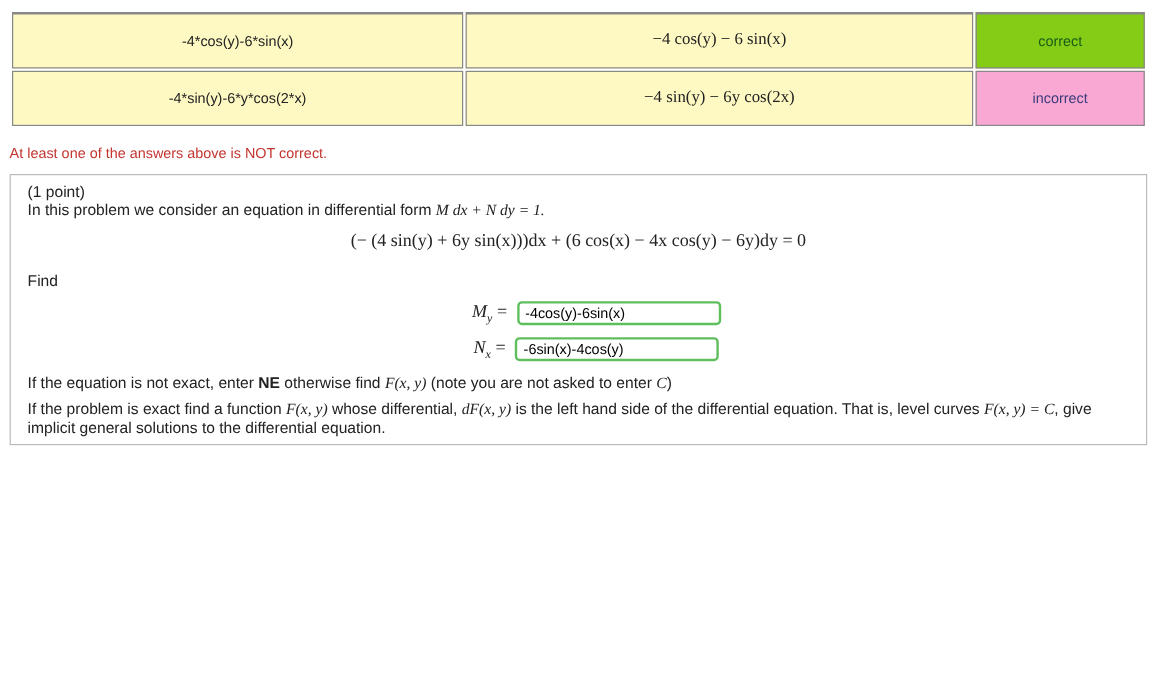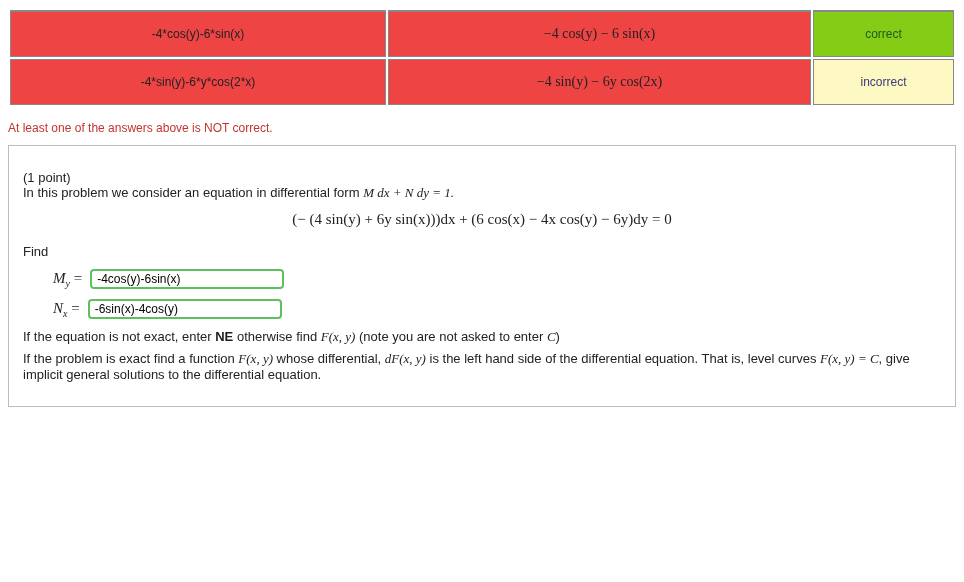--- a/index.html
+++ b/index.html
@@ -12,72 +12,73 @@
   }
   .results-table {
     width: 100%;
     border-collapse: separate;
     border-spacing: 2px;
     table-layout: fixed;
   }
   .results-table td {
     border: 1px solid #888;
     padding: 14px 8px;
-    background: #ef4444;
+    background: #fef9c3;
     text-align: center;
     vertical-align: middle;
     font-family: 'Times New Roman', serif;
     font-size: 14px;
   }
   .results-table td.status {
     font-family: Arial, Helvetica, sans-serif;
     font-size: 12px;
     width: 140px;
   }
   .results-table td.correct { background: #84cc16; color: #1a5b1a; }
-  .results-table td.incorrect { background: #fef9c3; color: #3b3b7a; }
+  .results-table td.incorrect { background: #f9a8d4; color: #3b3b7a; }
   .warn {
     color: #c2342f;
     margin: 14px 0 10px 0;
     font-size: 12px;
   }
   .problem {
     border: 1px solid #bbb;
-    padding: 18px 14px;
+    padding: 0 14px;
     background: #fff;
   }
   .problem p { margin: 6px 0; }
   .eq-center {
     text-align: center;
     font-family: 'Times New Roman', serif;
     font-size: 15px;
     margin: 10px 0 16px 0;
   }
   .math {
     font-family: 'Times New Roman', serif;
     font-style: italic;
   }
   .field-row {
     margin: 10px 0 10px 30px;
     display: flex;
     align-items: center;
     gap: 8px;
+    justify-content: center;
   }
   .field-row .lbl {
     font-family: 'Times New Roman', serif;
     font-size: 15px;
     white-space: nowrap;
   }
   .sub { font-size: 10px; vertical-align: sub; font-style: italic;}
   input.ans {
     font-family: Arial, Helvetica, sans-serif;
     font-size: 12px;
     padding: 3px 5px;
     height: 20px;
-    width: 194px;
+    width: 170px;
     box-sizing: border-box;
   }
   input.ok {
     border: 2px solid #5fbf5f;
     border-radius: 4px;
     outline:none;
   }
   input.err {
     border: 2px solid #e06868;
     border-radius: 4px;

